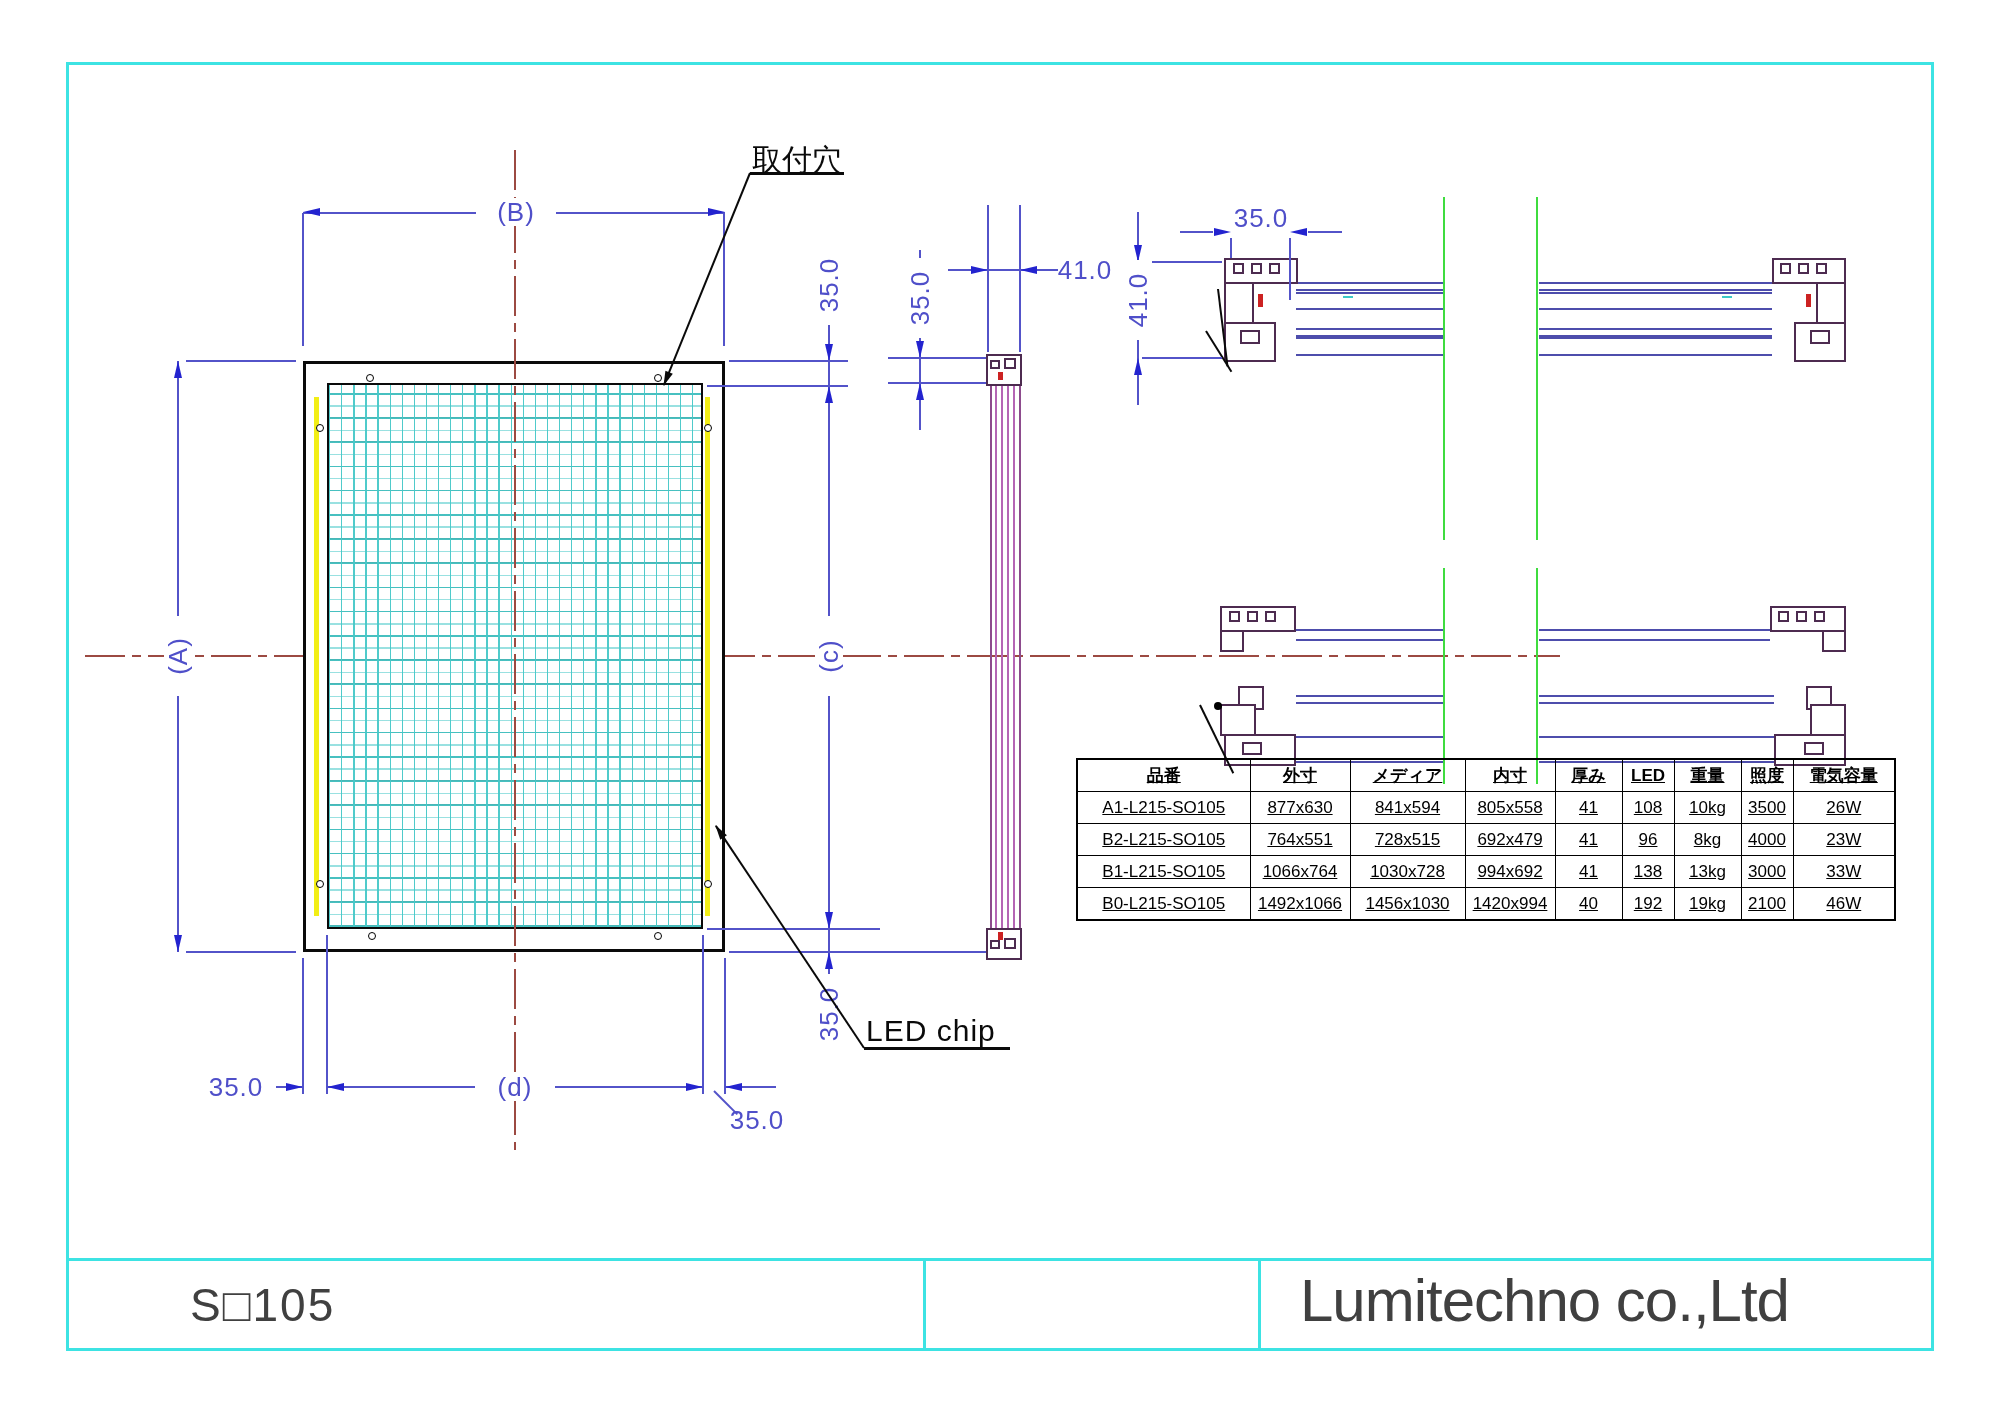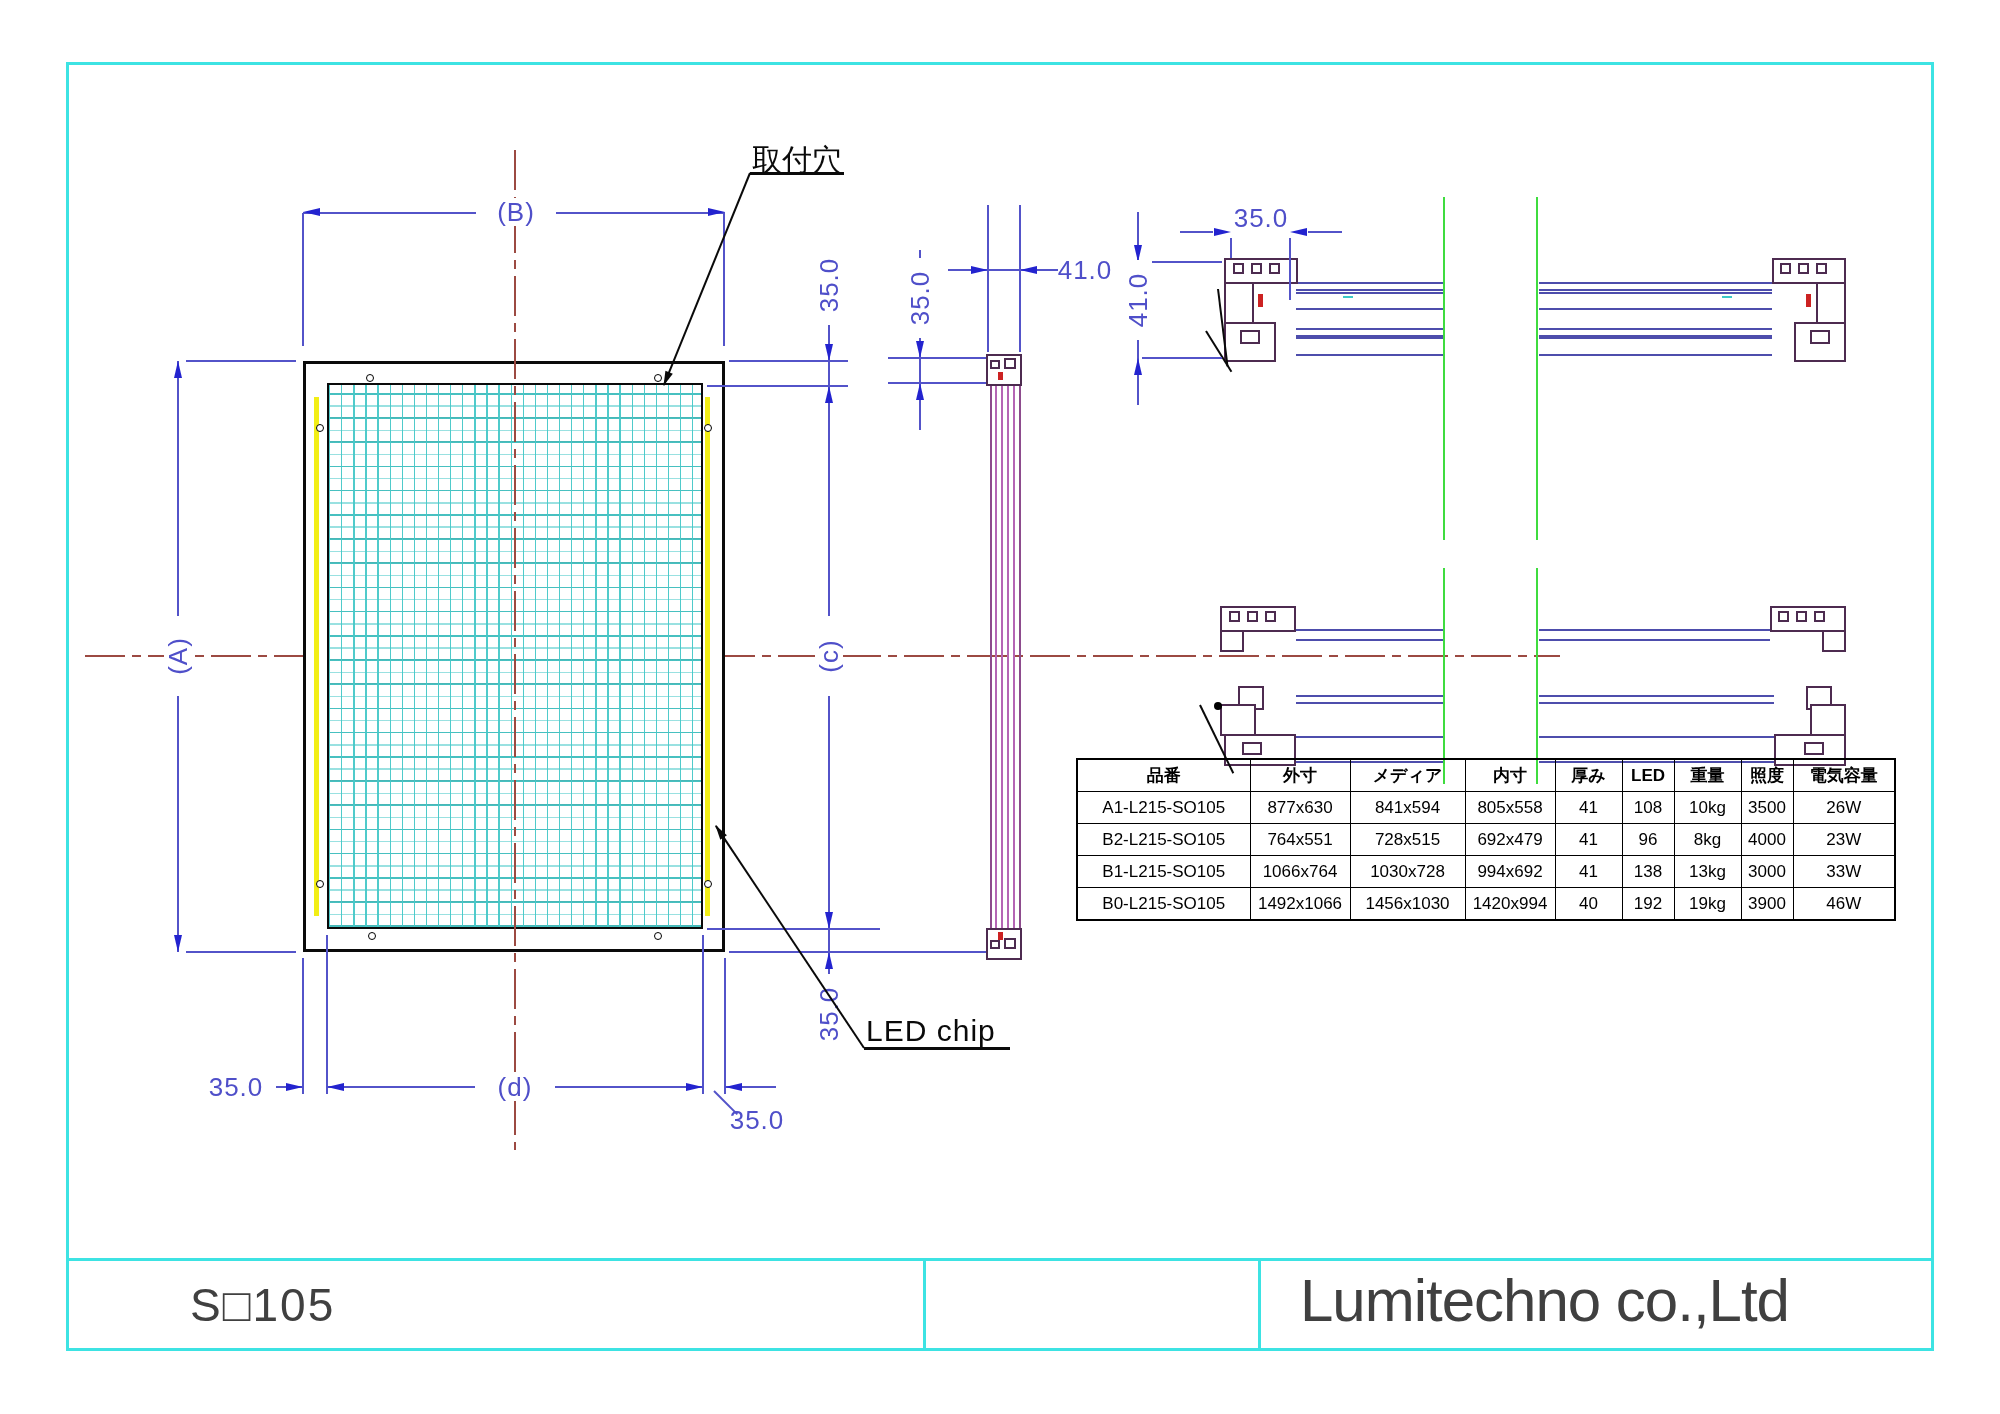--- a/index.html
+++ b/index.html
@@ -43,21 +43,21 @@
   .redmk{position:absolute;background:#cc2222;}
   .cymk{position:absolute;background:#3cc8c8;}
   .clip{position:absolute;height:2px;background:#0a0a0a;transform-origin:0 50%;}
   .dot{position:absolute;width:8px;height:8px;border-radius:50%;background:#000;}
   
   #pageborder{position:absolute;left:66px;top:62px;width:1868px;height:1289px;border:3px solid #3de3e3;box-sizing:border-box;}
   .cyl{position:absolute;background:#3de3e3;}
   .tbtxt{position:absolute;color:#404040;}
   
   #spec{position:absolute;left:1076px;top:758px;}
-  #spec table{border-collapse:collapse;table-layout:fixed;width:818px;}
+  #spec table{border-collapse:collapse;table-layout:fixed;width:818px;text-decoration:underline;}
   #spec th,#spec td{border:1.6px solid #000;height:31px;text-align:center;vertical-align:middle;
        font-family:"Liberation Sans",sans-serif;font-size:17px;color:#000;padding:0;overflow:hidden;white-space:nowrap;}
   #spec table{border:2.5px solid #000;}
   #spec th{font-weight:bold;}
   .callout{position:absolute;color:#0a0a0a;}
 </style>
 </head>
 <body>
 
 <div id="canvas">
@@ -309,20 +309,20 @@
             <td>33W</td>
           </tr>
           <tr>
             <td>B0-L215-SO105</td>
             <td>1492x1066</td>
             <td>1456x1030</td>
             <td>1420x994</td>
             <td>40</td>
             <td>192</td>
             <td>19kg</td>
-            <td>3900</td>
+            <td>2100</td>
             <td>46W</td>
           </tr>
         </tbody>
     </table>
   </div>
 
 </div>
 
 </body></html>

